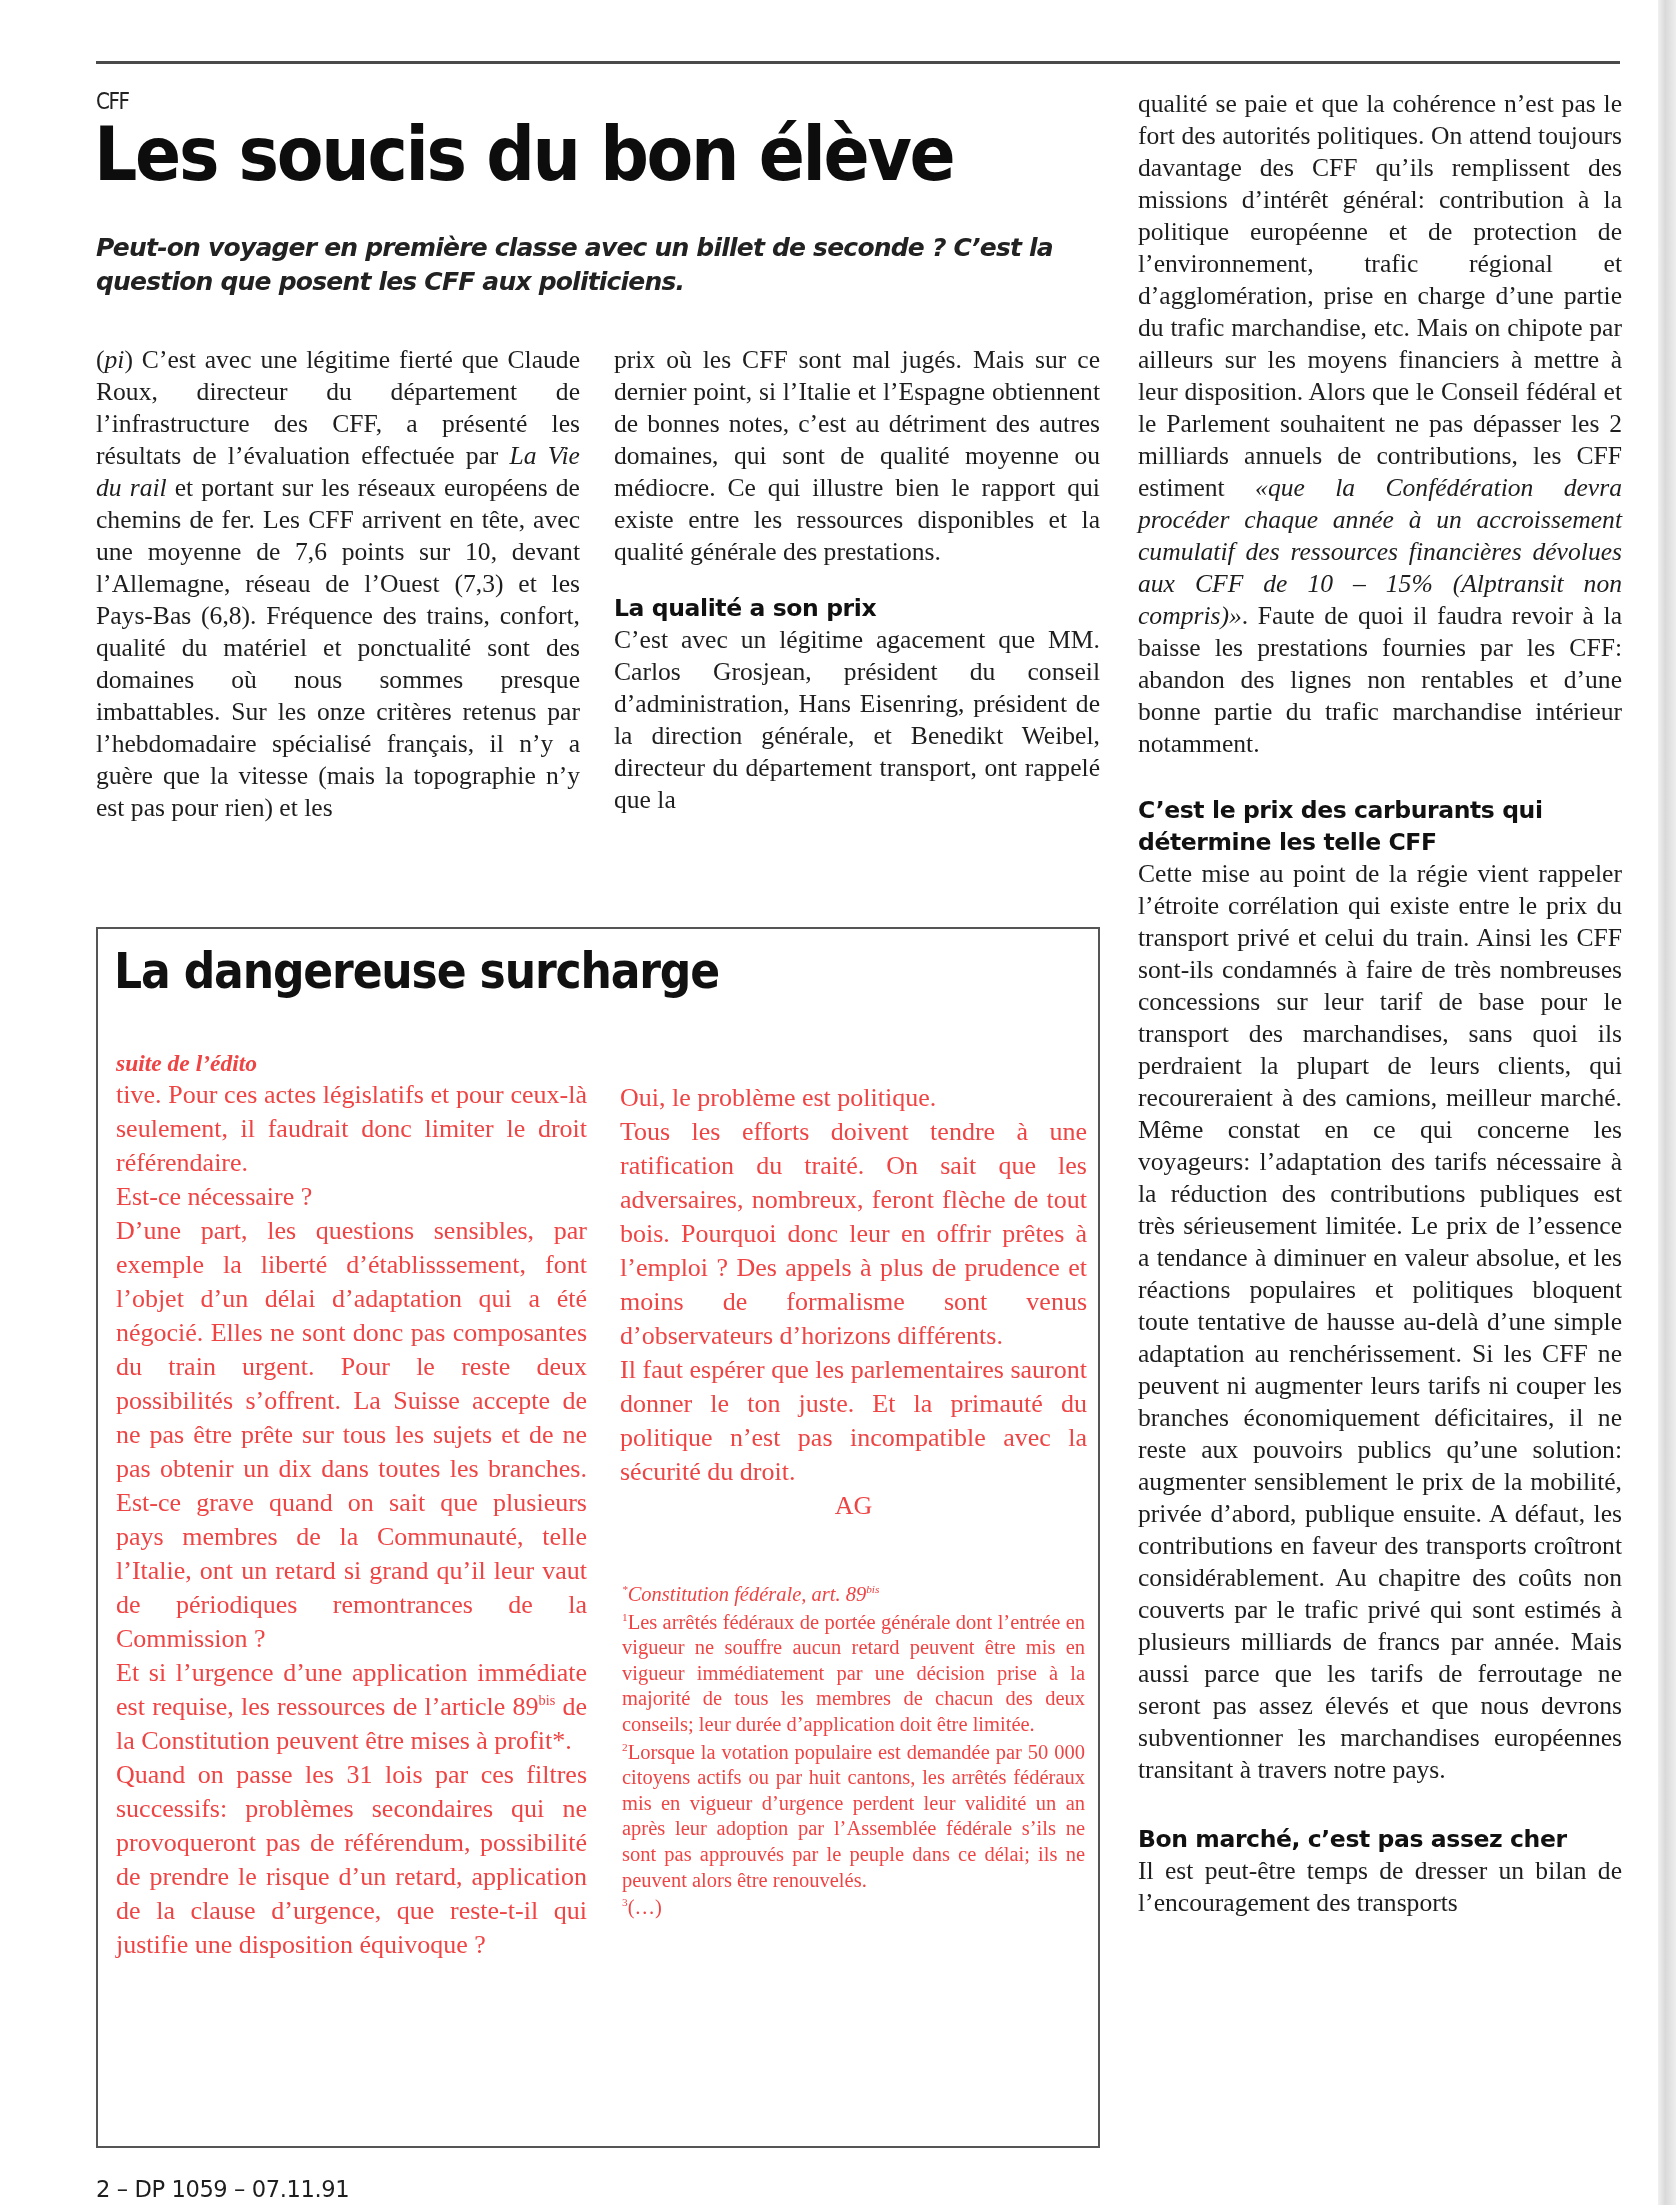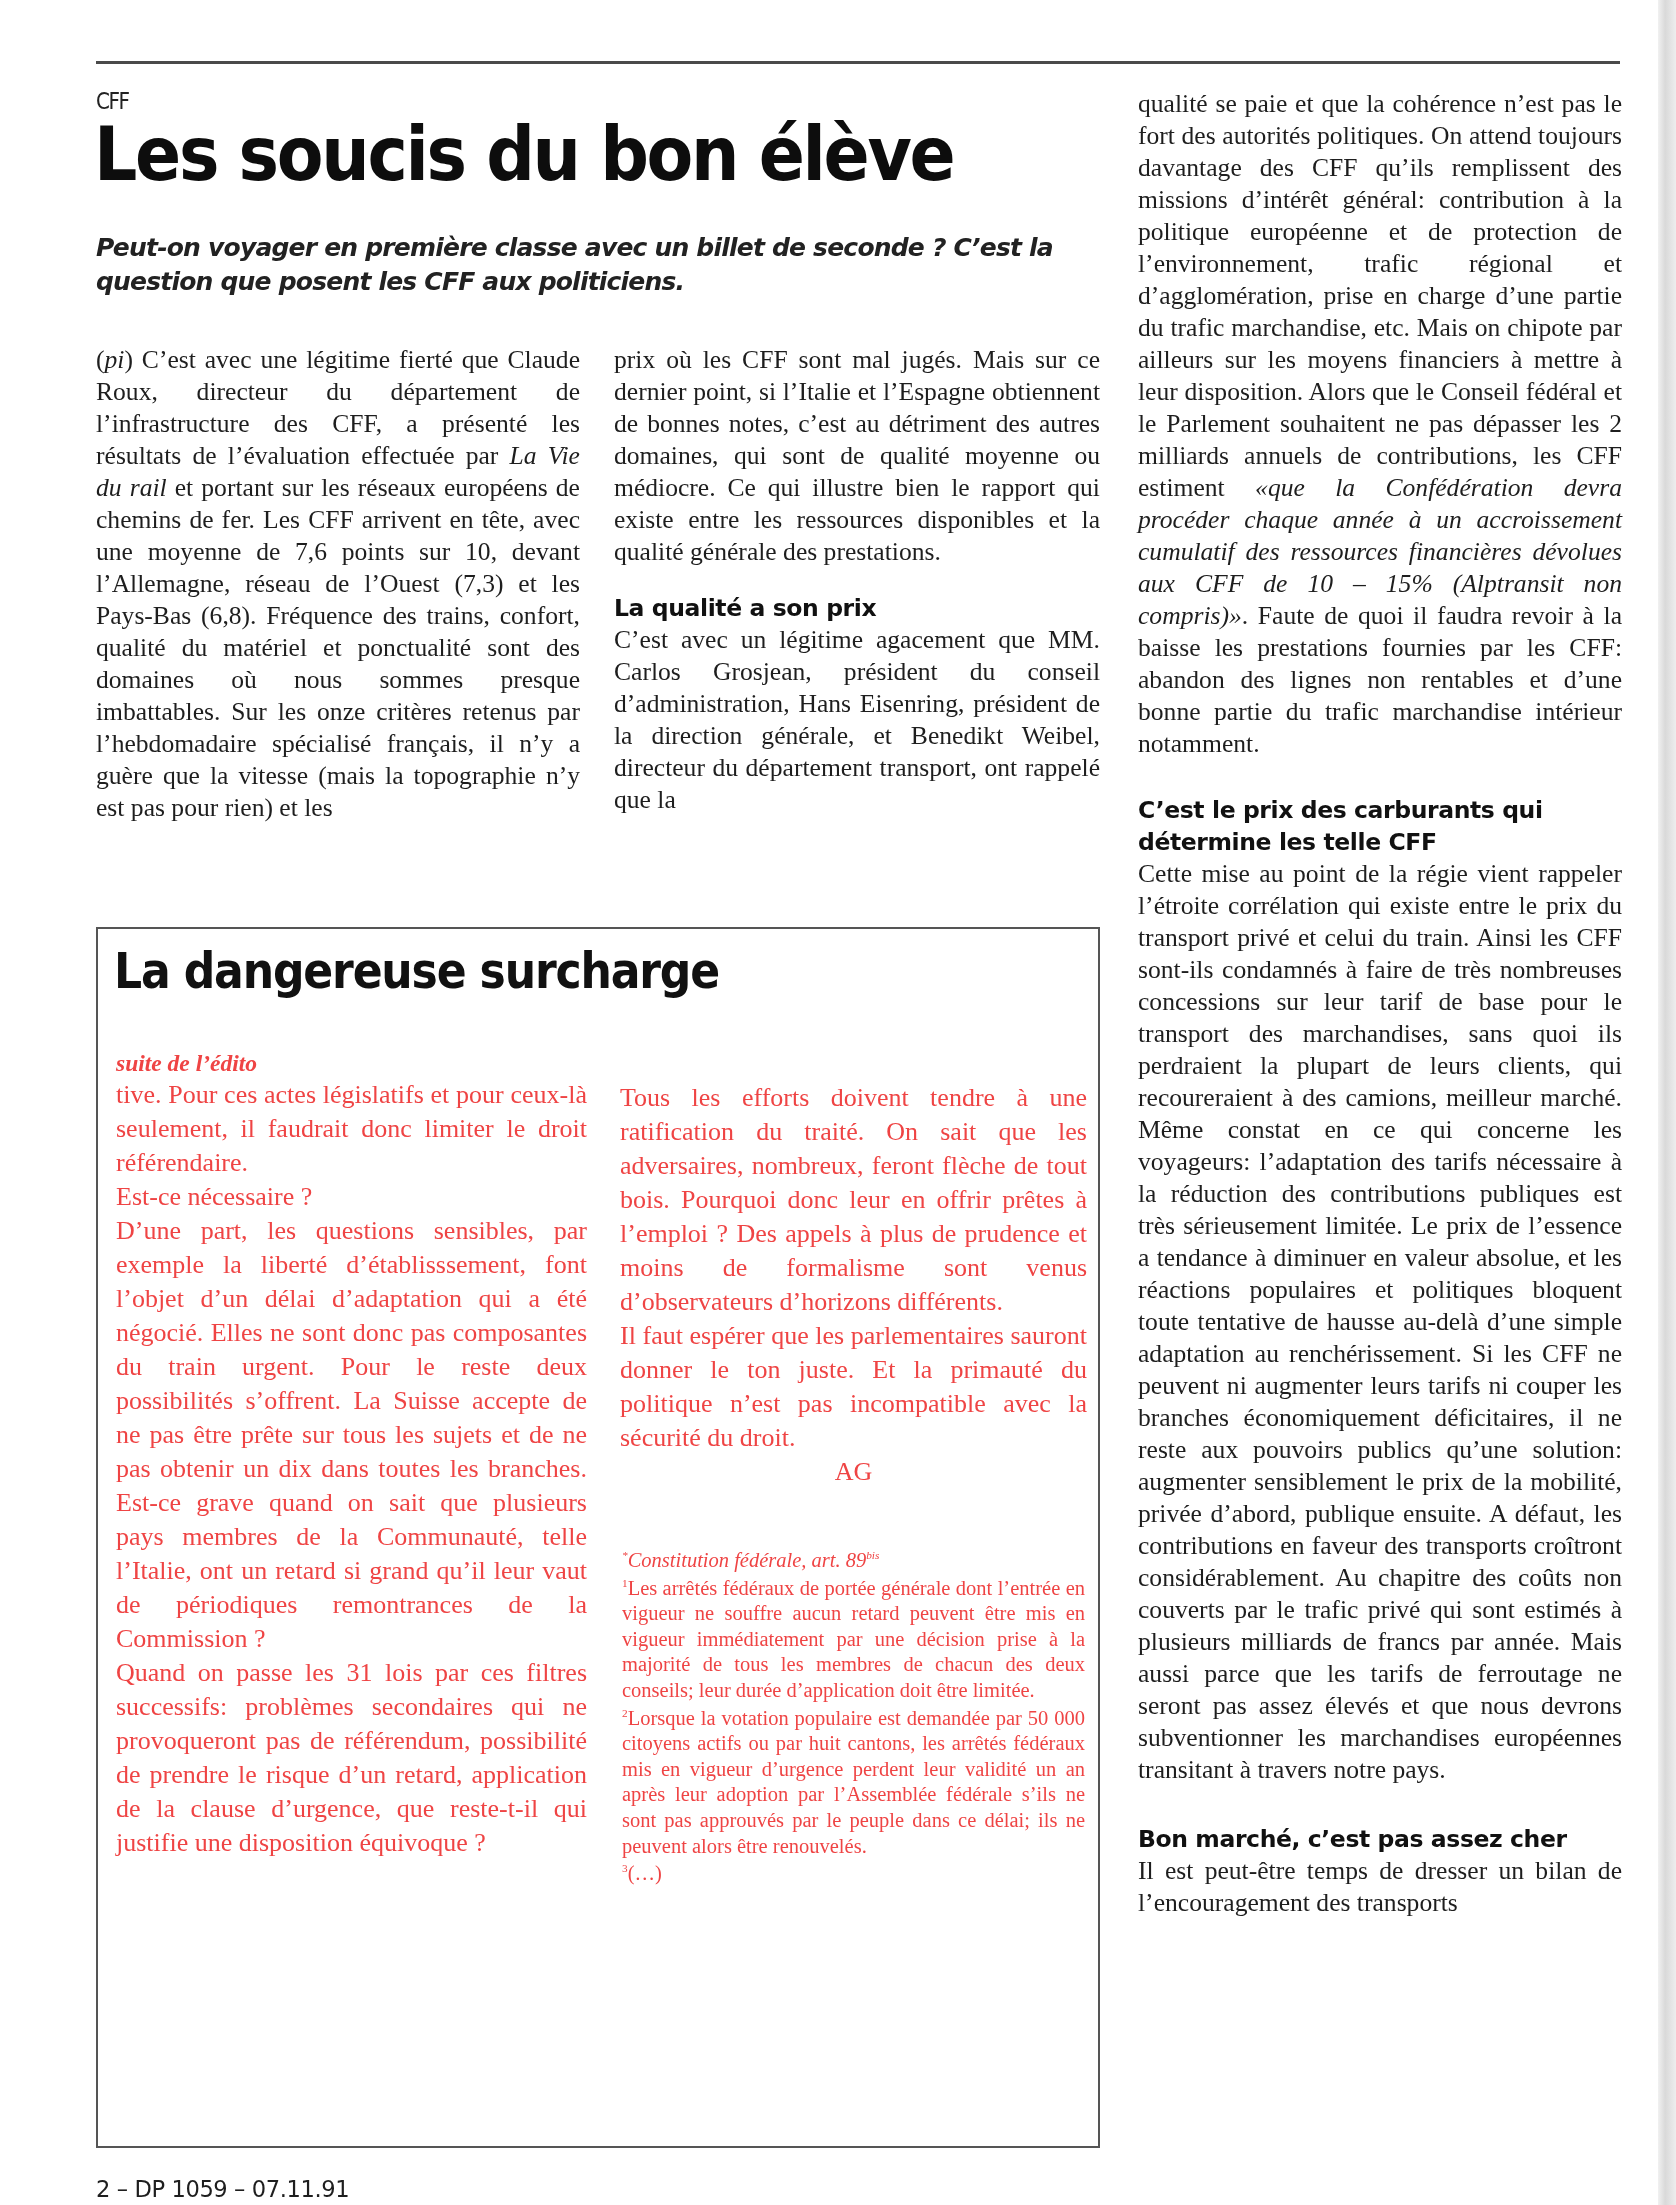--- a/index.html
+++ b/index.html
@@ -103,24 +103,26 @@
 </div>
 
 <div class="editorial-box"></div>
 <h2 class="box-title">La dangereuse surcharge</h2>
 
 <div class="ed-col ed-a">
   <p class="suite">suite de l’édito</p>
   <p>tive. Pour ces actes législatifs et pour ceux-là seulement, il faudrait donc limiter le droit référendaire.</p>
   <p>Est-ce nécessaire ?</p>
   <p>D’une part, les questions sensibles, par exemple la liberté d’établisssement, font l’objet d’un délai d’adaptation qui a été négocié. Elles ne sont donc pas composantes du train urgent. Pour le reste deux possibilités s’offrent. La Suisse accepte de ne pas être prête sur tous les sujets et de ne pas obtenir un dix dans toutes les branches. Est-ce grave quand on sait que plusieurs pays membres de la Communauté, telle l’Italie, ont un retard si grand qu’il leur vaut de périodiques remontrances de la Commission ?</p>
+  <p><span>Et si l’urgence d’une application immédiate est requise, les ressources de l’article 89</span><sup>bis</sup><span> de la Constitution peuvent être mises à profit*.</span></p>
   <p>Quand on passe les 31 lois par ces filtres successifs: problèmes secondaires qui ne provoqueront pas de référendum, possibilité de prendre le risque d’un retard, application de la clause d’urgence, que reste-t-il qui justifie une disposition équivoque ?</p>
 </div>
 
 <div class="ed-col ed-b">
+  <p>Oui, le problème est politique.</p>
   <p>Tous les efforts doivent tendre à une ratification du traité. On sait que les adversaires, nombreux, feront flèche de tout bois. Pourquoi donc leur en offrir prêtes à l’emploi ? Des appels à plus de prudence et moins de formalisme sont venus d’observateurs d’horizons différents.</p>
   <p>Il faut espérer que les parlementaires sauront donner le ton juste. Et la primauté du politique n’est pas incompatible avec la sécurité du droit.</p>
   <p class="signature">AG</p>
 
   <div class="footnotes">
     <p class="fn-title"><sup>*</sup><span>Constitution fédérale, art. 89</span><sup>bis</sup></p>
     <p><sup>1</sup><span>Les arrêtés fédéraux de portée générale dont l’entrée en vigueur ne souffre aucun retard peuvent être mis en vigueur immédiatement par une décision prise à la majorité de tous les membres de chacun des deux conseils; leur durée d’application doit être limitée.</span></p>
     <p><sup>2</sup><span>Lorsque la votation populaire est demandée par 50 000 citoyens actifs ou par huit cantons, les arrêtés fédéraux mis en vigueur d’urgence perdent leur validité un an après leur adoption par l’Assemblée fédérale s’ils ne sont pas approuvés par le peuple dans ce délai; ils ne peuvent alors être renouvelés.</span></p>
     <p><sup>3</sup><span>(…)</span></p>
   </div>

